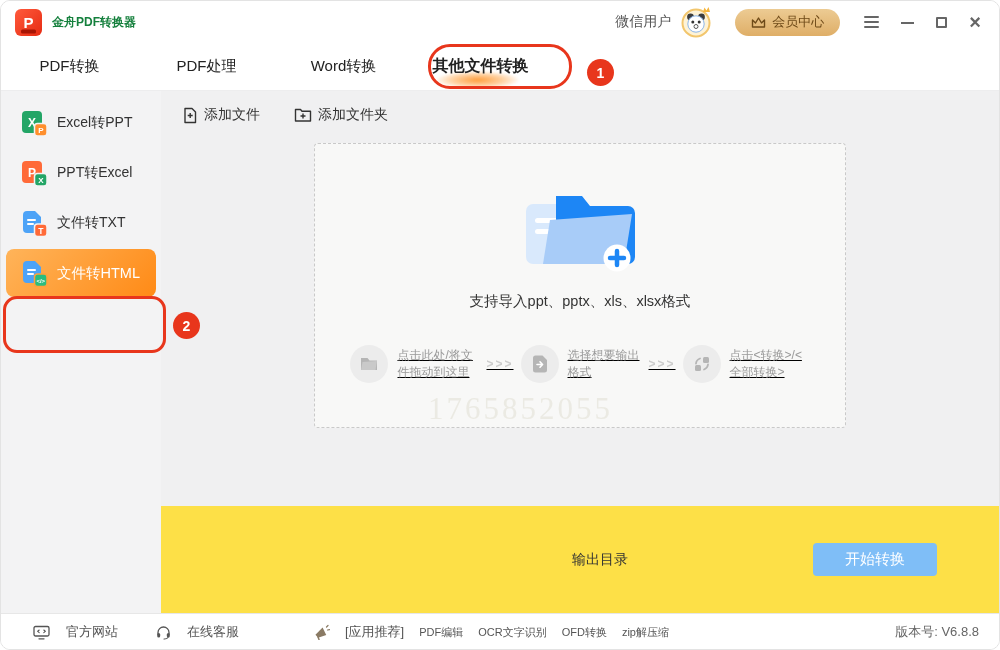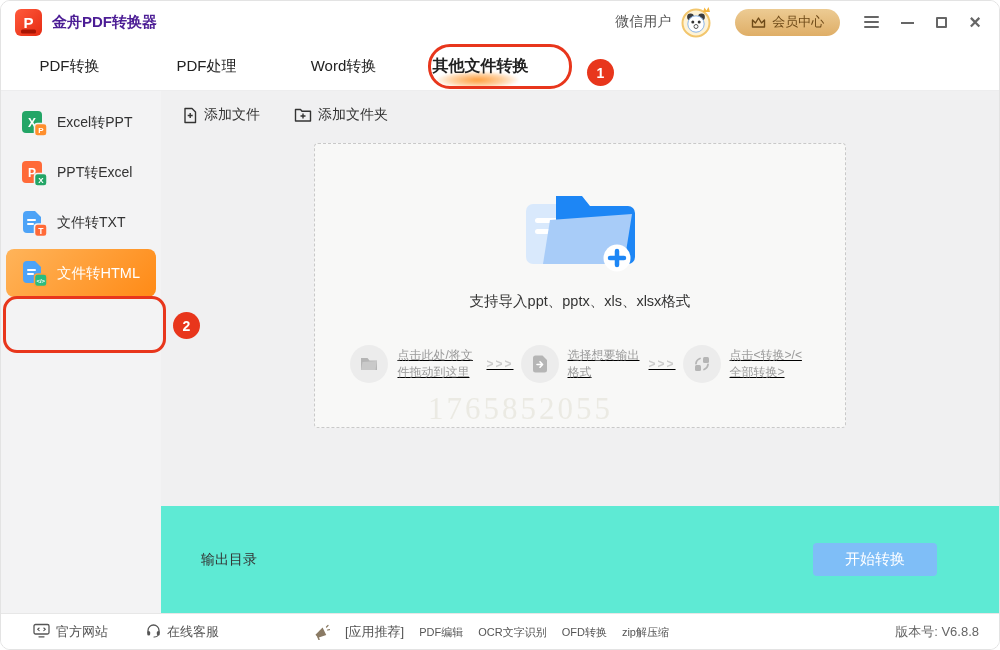--- a/index.html
+++ b/index.html
@@ -3,21 +3,21 @@
 <meta charset="utf-8">
 <style>
   * { margin:0; padding:0; box-sizing:border-box; }
   html,body { background:#fff; }
   body { width:1000px; height:650px; font-family:"Liberation Sans","DejaVu Sans",sans-serif; overflow:hidden; }
   .window { position:relative; width:1000px; height:650px; background:#fff; border:1px solid #e3e3e3; border-radius:10px; overflow:hidden; }
 
   
   .titlebar { height:42px; display:flex; align-items:center; padding:0 18px 0 14px; background:#fff; }
   .logo { width:27px; height:27px; margin-right:10px; flex:0 0 auto; }
-  .app-title { font-size:15px; font-weight:bold; color:#4c1d95; }
+  .app-title { font-size:12px; font-weight:bold; color:#15803d; }
   .tb-spacer { flex:1; }
   .user-label { font-size:14px; color:#555; margin-right:10px; }
   .avatar { width:32px; height:32px; margin-right:22px; cursor:pointer; }
   .member-btn { display:flex; align-items:center; gap:6px; height:27px; padding:0 16px; border-radius:14px;
     background:linear-gradient(180deg,#eccb93,#dfae67); color:#6e4a18; font-size:13px; cursor:pointer; margin-right:24px; }
   .win-ctrls { display:flex; align-items:center; gap:22px; color:#666; }
   .ham { display:flex; flex-direction:column; gap:3px; cursor:pointer; }
   .ham span { width:15px; height:2px; background:#666; border-radius:1px; }
   .minimize { width:13px; height:2px; background:#666; margin-top:2px; cursor:pointer; }
   .maximize { width:11px; height:11px; border:2px solid #666; border-radius:1px; cursor:pointer; }
@@ -51,32 +51,32 @@
   .dz-support { text-align:center; font-size:14.5px; color:#333; margin-top:16px; }
   .dz-steps { display:flex; align-items:center; justify-content:center; margin-top:34px;text-decoration:underline; }
   .step { display:flex; align-items:center; }
   .step-circle { width:38px; height:38px; border-radius:50%; background:#ececec; display:flex; align-items:center; justify-content:center; flex:0 0 auto; }
   .step-text { font-size:12px; color:#999; line-height:17px; margin-left:9px; }
   .st1 { width:86px; } .st2 { width:78px; } .st3 { width:80px; }
   .dz-arrow { font-size:12px; color:#ccc; letter-spacing:2px; margin:0 7px 0 3px; font-weight:bold; }
   .dz-watermark { position:absolute; left:113px; bottom:0px; font-family:"Liberation Serif","DejaVu Serif",serif;
     font-size:31px; letter-spacing:3px; color:rgba(190,186,160,.22); pointer-events:none; }
 
-  .output-panel { height:107px; background:#5eead4; display:flex; align-items:center; position:relative; }
+  .output-panel { height:107px; background:#fde047; display:flex; align-items:center; position:relative;justify-content:center; }
   .out-label { font-size:14px; color:#333; margin-left:40px; }
   .out-select { width:376px; height:33px; background:#f5f5f5; border:1px solid #f0f0f0; border-radius:2px; margin-left:32px;
     display:flex; align-items:center; padding:0 12px; cursor:pointer; }
   .out-value { font-size:13.5px; color:#333; }
   .out-caret { margin-left:auto; font-size:9px; color:#c0c0c0; }
   .start-btn { position:absolute; right:62px; width:124px; height:33px; border-radius:4px; background:#7fbef7; color:#fff;
     font-size:15px; display:flex; align-items:center; justify-content:center; cursor:pointer; }
 
   
   .footer { height:37px; border-top:1px solid #e7e7e7; display:flex; align-items:center; padding:0 20px; background:#fff; position:relative; }
-  .f-item { display:flex; align-items:flex-start; gap:6px; font-size:13px; color:#555; cursor:pointer; margin-right:26px;padding-left:12px; }
+  .f-item { display:flex; align-items:center; gap:16px; font-size:13px; color:#555; cursor:pointer; margin-right:26px;padding-left:12px; }
   .f-center { position:absolute; left:312px; display:flex; align-items:center; gap:15px; }
   .f-tag { font-size:13px; color:#555; }
   .f-link { font-size:11px; color:#555; cursor:pointer; }
   .f-version { margin-left:auto; font-size:13px; color:#666; }
 
   
   .overlay { position:absolute; inset:0; pointer-events:none; }
   .ann-rect { position:absolute; border:3px solid #e8361c; }
   .ann-rect.r1 { left:427px; top:43px; width:144px; height:45px; border-radius:22px; }
   .ann-rect.r2 { left:2px; top:295px; width:163px; height:57px; border-radius:14px; }

